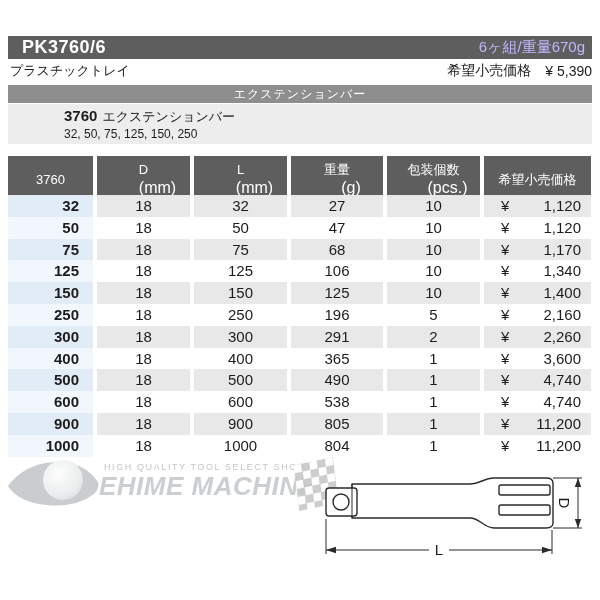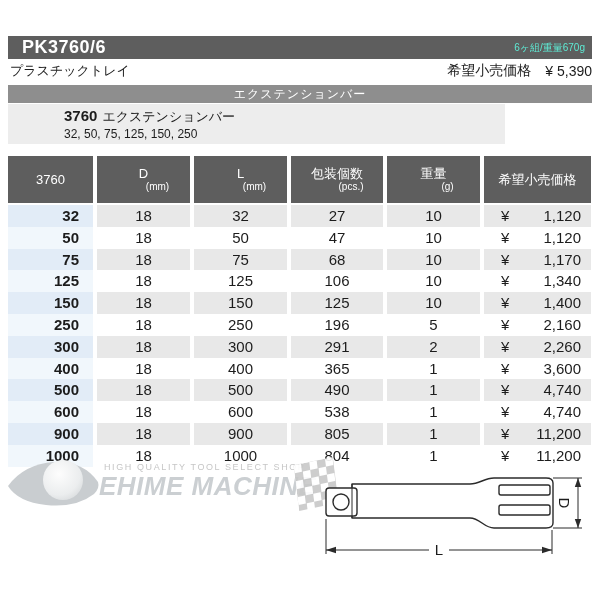--- a/index.html
+++ b/index.html
@@ -3,42 +3,42 @@
 <meta charset="utf-8">
 <style>
   html,body{margin:0;padding:0;}
   body{width:600px;height:600px;background:#fff;font-family:"Liberation Sans","DejaVu Sans",sans-serif;color:#1c1c1c;}
   .page{position:relative;width:600px;height:600px;overflow:hidden;background:#fff;}
 
   
   .bar1{position:absolute;left:8px;top:36px;width:584px;height:23px;background:#5e5e5e;
         display:flex;align-items:center;justify-content:space-between;box-sizing:border-box;padding:0 7px 0 14px;}
   .set-no{color:#fff;font-size:18px;font-weight:bold;letter-spacing:.5px;}
-  .set-info{color:#5eead4;font-size:10px;}
+  .set-info{color:#c4b5fd;font-size:15px;}
   .bar2{position:absolute;left:8px;top:59px;width:584px;height:23px;
         display:flex;align-items:center;justify-content:space-between;box-sizing:border-box;padding:0 0 0 2px;}
   .tray{font-size:13px;}
   .msrp{display:flex;align-items:center;gap:14px;font-size:14px;}
   .banner{position:absolute;left:8px;top:85px;width:584px;height:18px;background:#8e8e8e;
         display:flex;align-items:center;justify-content:center;color:#fff;font-size:12px;letter-spacing:1px;}
-  .intro{position:absolute;left:8px;top:104px;width:497px;height:40px;background:#ededed;
+  .intro{position:absolute;left:8px;top:104px;width:584px;height:40px;background:#ededed;
         box-sizing:border-box;padding:3px 0 0 56px;}
   .intro-l1{font-size:13px;line-height:18px;}
   .intro-l1 b{font-size:15px;margin-right:5px;}
   .intro-l2{font-size:12px;line-height:17px;}
 
   
   .thead,.tbody{position:absolute;left:8px;display:grid;
         grid-template-columns:85px 93px 93px 92px 93px 107px;column-gap:4px;}
   .thead{top:156px;height:47px;}
   .th{background:#5e5e5e;color:#fff;display:flex;flex-direction:column;align-items:center;justify-content:center;
       font-size:13px;line-height:1.2;text-align:center;}
-  .th-sub{font-size:10px;padding-left:28px;}
+  .th-sub{font-size:16px;padding-left:28px;}
   .th-sub:empty{display:none;}
-  .tbody{top:205px;grid-auto-rows:21.8px;}
+  .tbody{top:195px;grid-auto-rows:21.8px;}
   .trow{display:contents;}
   .cell{font-size:15px;line-height:21.8px;text-align:center;white-space:nowrap;}
   .c-size{font-weight:bold;text-align:right;box-sizing:border-box;padding-right:14px;background:#f1f7fc;}
   .trow.shade .c-size{background:#e2ecf7;}
   .trow.shade .c-mid,.trow.shade .c-price{background:#e8e8e8;}
   .c-price{display:flex;justify-content:space-between;box-sizing:border-box;padding:0 10px 0 17px;}
 
   
   .logo-svg{position:absolute;left:6px;top:458px;}
   .tagline{position:absolute;left:104px;top:462px;font-size:9px;letter-spacing:1.6px;color:#c6c6c6;white-space:nowrap;}
@@ -89,26 +89,26 @@
     </div>
     <div class="th">
       <span class="th-main">D</span>
         <span class="th-sub">(mm)</span>
     </div>
     <div class="th">
       <span class="th-main">L</span>
         <span class="th-sub">(mm)</span>
     </div>
     <div class="th">
+      <span class="th-main">重量</span>
+        <span class="th-sub">(g)</span>
+    </div>
+    <div class="th">
       <span class="th-main">包装個数</span>
         <span class="th-sub">(pcs.)</span>
-    </div>
-    <div class="th">
-      <span class="th-main">重量</span>
-        <span class="th-sub">(g)</span>
     </div>
     <div class="th">
       <span class="th-main">希望小売価格</span>
     </div>
   </div>
 
   <div class="tbody">
       <div class="trow shade"><div class="cell c-size">32</div><div class="cell c-mid">18</div><div class="cell c-mid">32</div><div class="cell c-mid">27</div><div class="cell c-mid">10</div><div class="cell c-price">
           <span>¥</span>
           <span>1,120</span>

